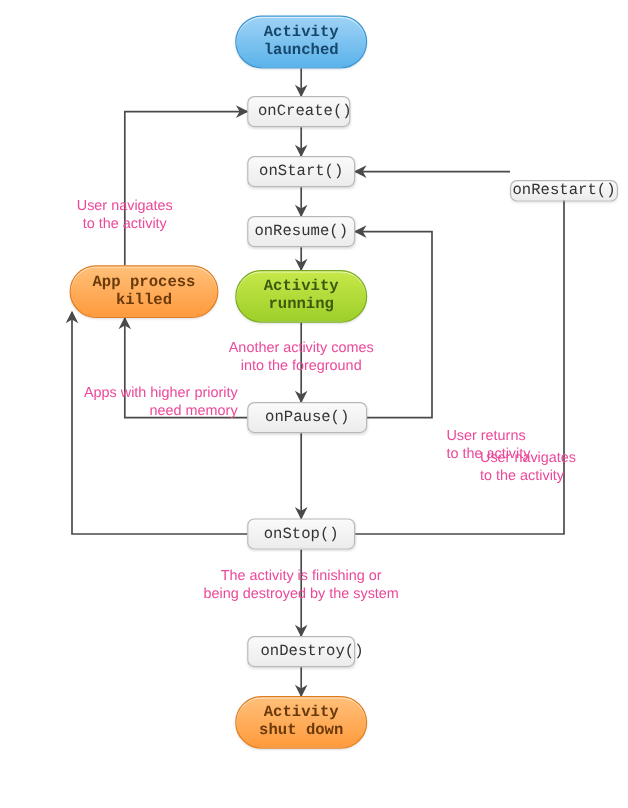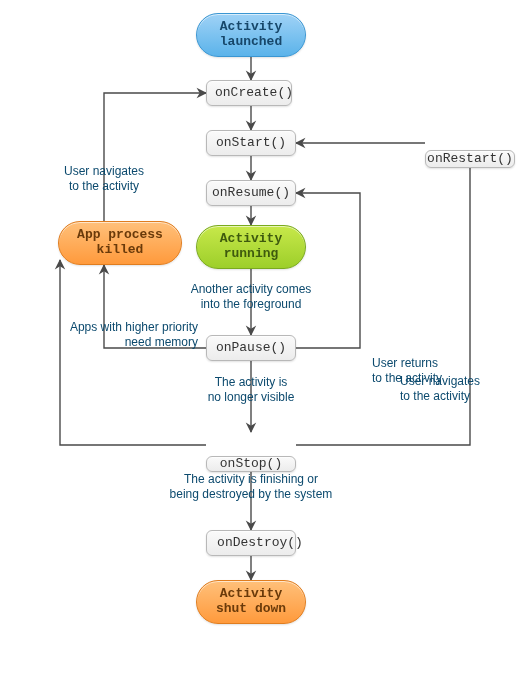--- a/index.html
+++ b/index.html
@@ -58,21 +58,21 @@
     color: #3e5a0e;
   }
   .node.orange {
     background: linear-gradient(#ffc07a, #ff9a3c);
     border-color: #e07d1f;
     color: #6a3a0a;
   }
   .label {
     position: absolute;
     font-size: 12px;
-    color: #0c4a6e;
+    color: #ec4899;
     text-align: center;
     line-height: 1.25;
     white-space: pre;
     pointer-events: none;
   }
   .label.left  { text-align: left; }
   .label.right { text-align: right; }
 </style>
 </head>
 <body>
@@ -121,45 +121,43 @@
 
 <div class="node" style="left:206px; top:80px; width:86px; height:26px;padding-left:16px;">onCreate()</div>
 
 <div class="node" style="left:206px; top:180px; width:90px; height:26px;">onResume()</div>
 
 <div class="node" style="left:206px; top:130px; width:90px; height:26px;">onStart()</div>
 
 <div class="node pill green" style="left:196px; top:225px; width:110px; height:44px;">Activity
 running</div>
 
-<div class="node" style="left:206px; top:335px; width:90px; height:26px;">onPause()</div>
+<div class="node" style="left:206px; top:335px; width:100px; height:26px;">onPause()</div>
 
-<div class="node" style="left:206px; top:432px; width:90px; height:16px;margin-top:24px;">onStop()</div>
+<div class="node" style="left:206px; top:432px; width:90px; height:26px;">onStop()</div>
 
 <div class="node" style="left:206px; top:530px; width:90px; height:26px;padding-left:24px;">onDestroy()</div>
 
 <div class="node pill orange" style="left:196px; top:580px; width:110px; height:44px;">Activity
 shut down</div>
 
 <div class="node pill orange" style="left:58px; top:221px; width:124px; height:44px;">App process
 killed</div>
 
 <div class="node" style="left:425px; top:130px; width:90px; height:18px;margin-top:20px;">onRestart()</div>
 
 <div class="label" style="left:44px; top:164px; width:120px;">User navigates
 to the activity</div>
 
 <div class="label" style="left:176px; top:282px; width:150px;">Another activity comes
 into the foreground</div>
 
 <div class="label right" style="left:46px; top:320px; width:152px;">Apps with higher priority
 need memory</div>
 
-<div class="label" style="left:186px; top:375px; width:130px;">The activity is
-no longer visible</div>
 
 <div class="label" style="left:153px; top:472px; width:196px;">The activity is finishing or
 being destroyed by the system</div>
 
 <div class="label left" style="left:372px; top:308px; width:110px;margin-top:48px;">User returns
 to the activity</div>
 
 <div class="label left" style="left:400px; top:374px; width:120px;">User navigates
 to the activity</div>
 

